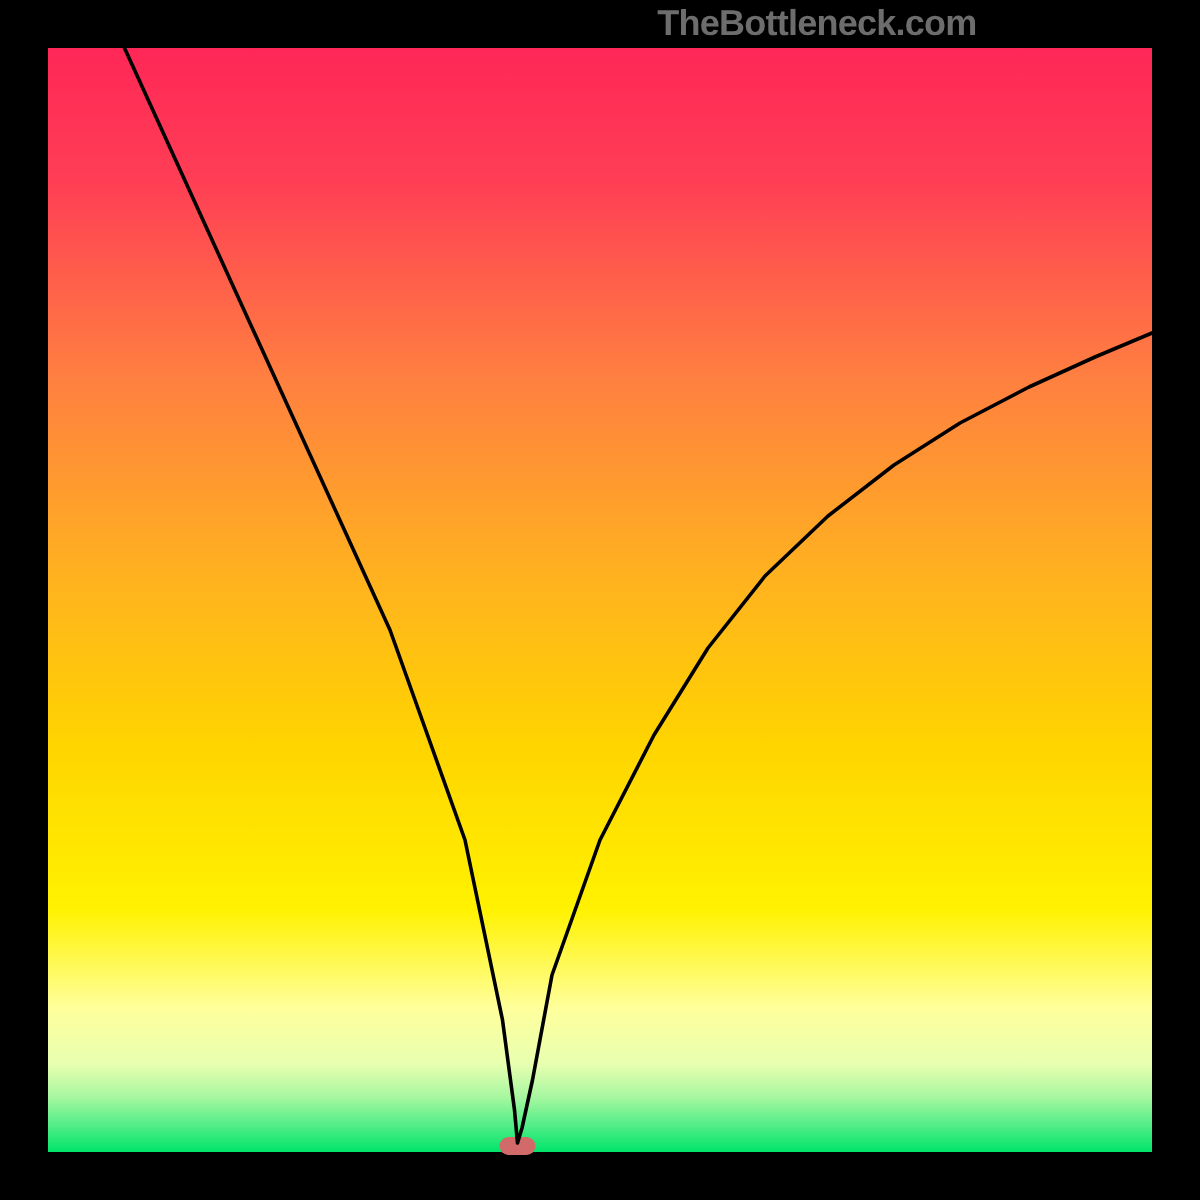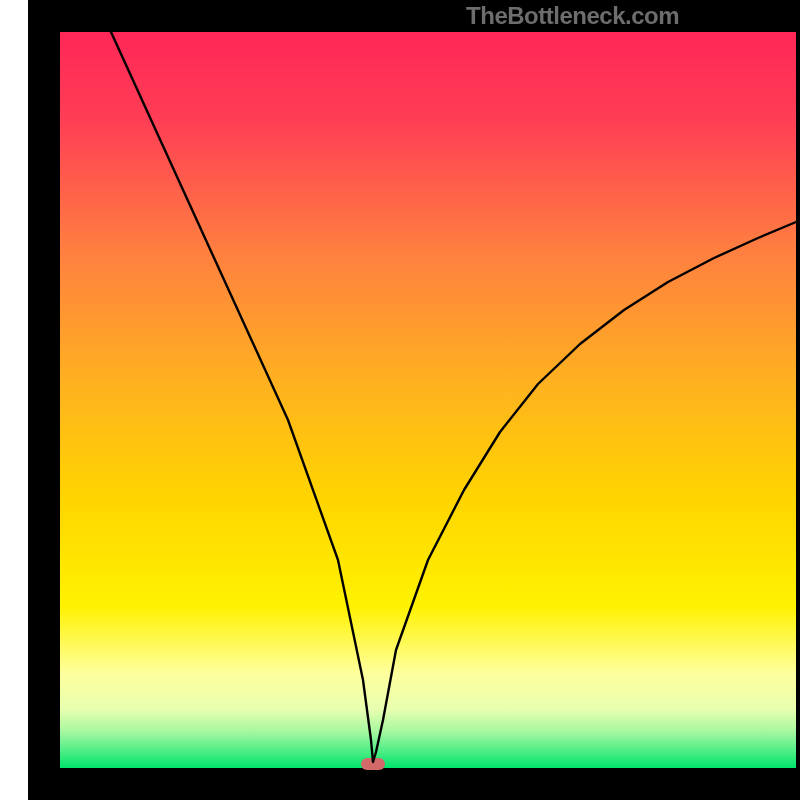--- a/index.html
+++ b/index.html
@@ -7,21 +7,20 @@
     padding: 0;
     width: 800px;
     height: 800px;
     overflow: hidden;
     background: #fff;
   }
   .wrap {
     position: relative;
     width: 659px;
     height: 800px;
-    margin-left: 28px;
   }
   .watermark {
     position: absolute;
     top: 2px;
     right: 8px;
     font-family: Arial, Helvetica, sans-serif;
     font-size: 24px;
     font-weight: 600;
     color: #6d6d6d;
     letter-spacing: -0.5px;

